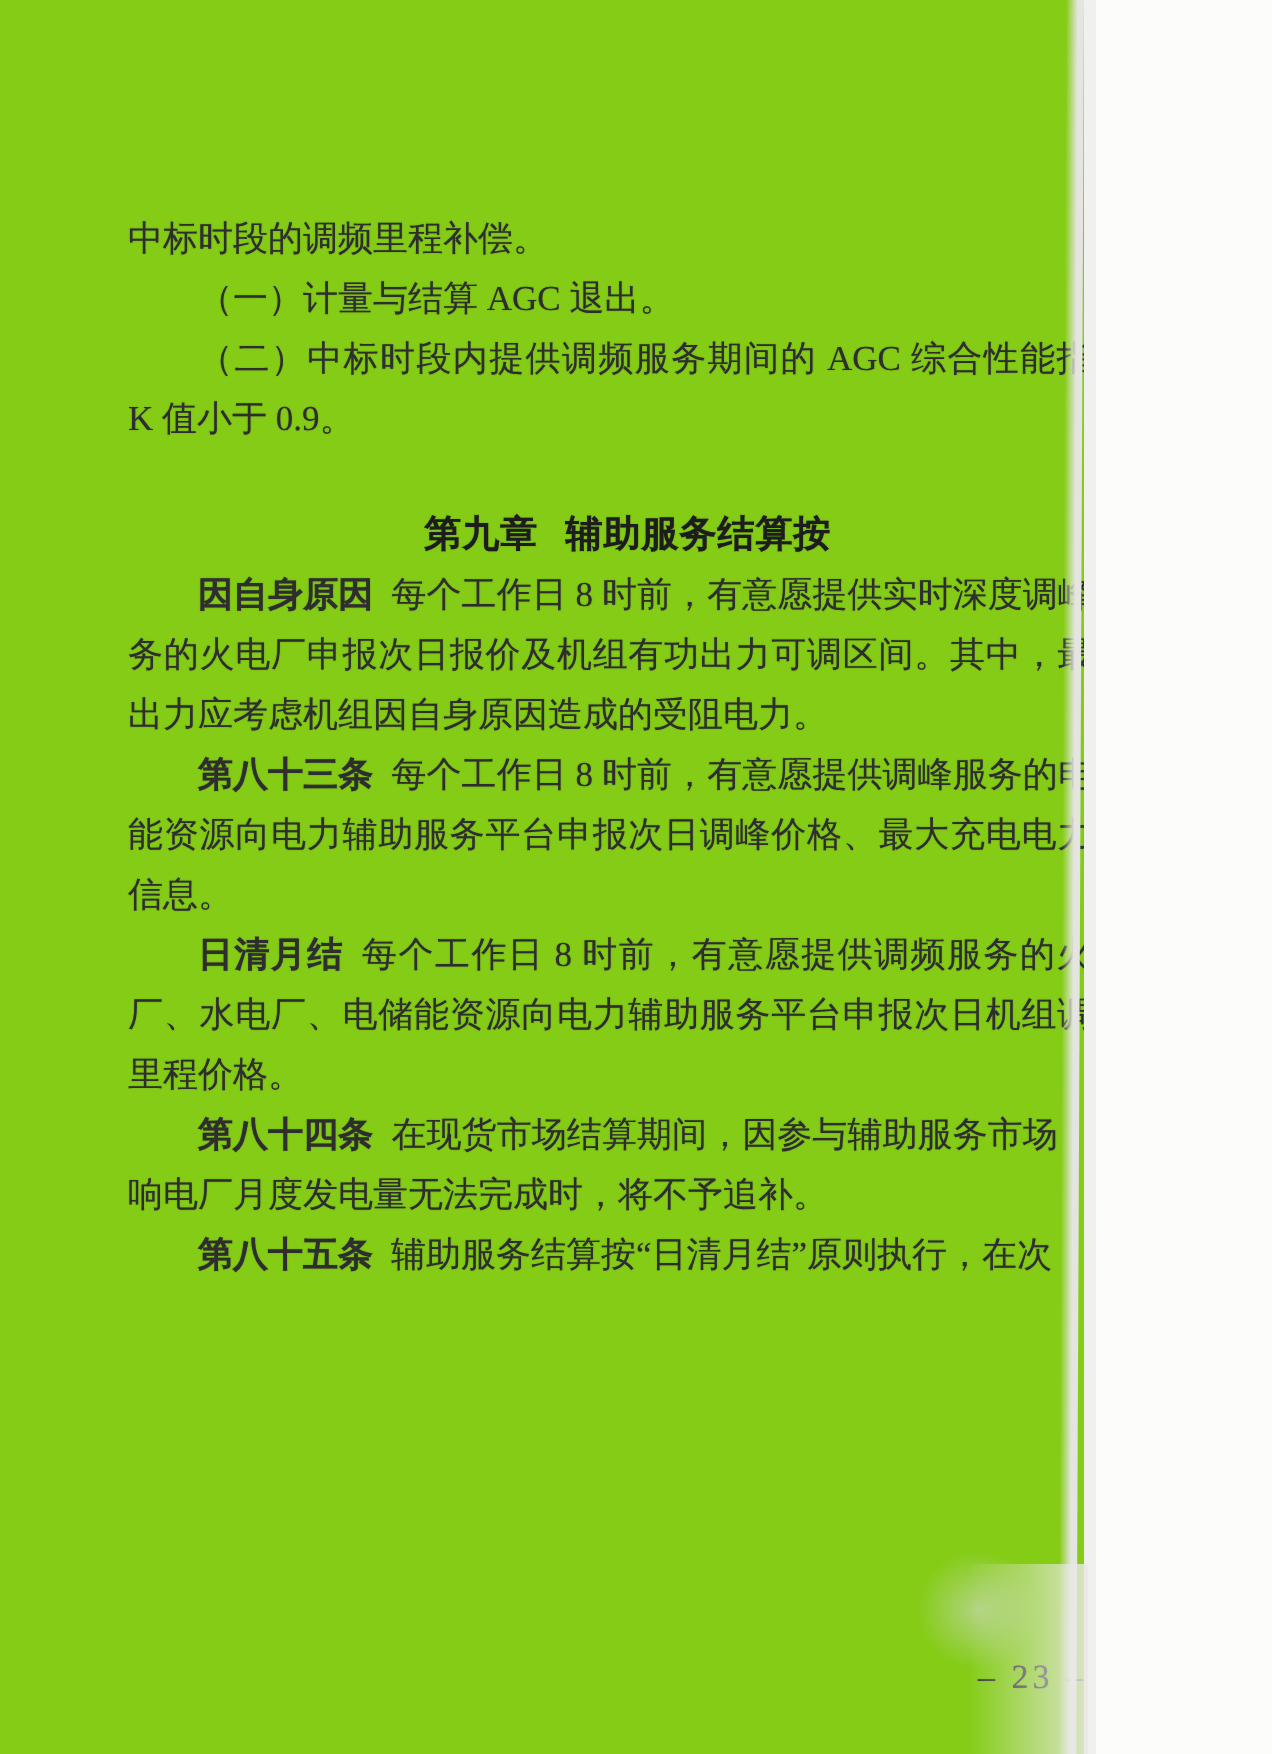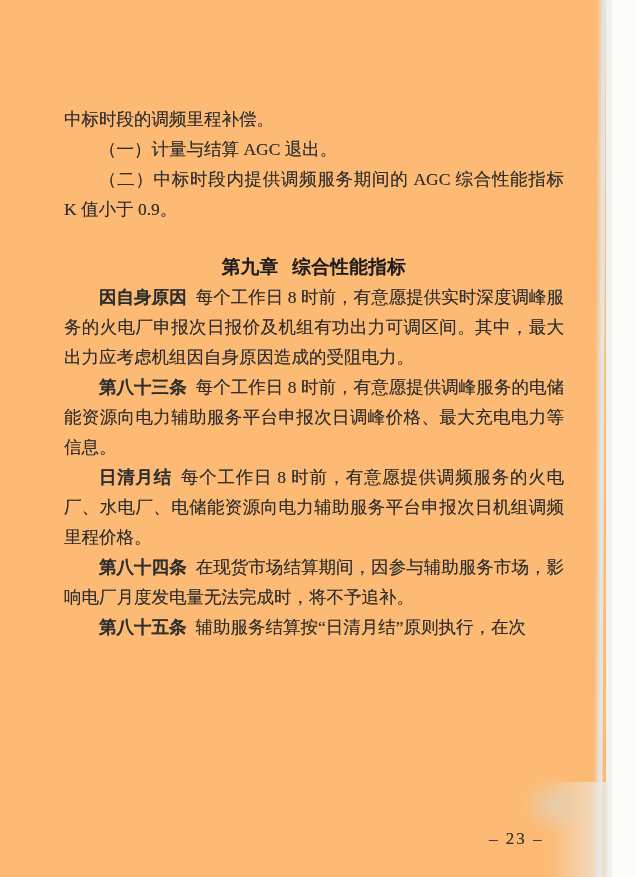--- a/index.html
+++ b/index.html
@@ -4,22 +4,22 @@
 <style>
   html, body { margin: 0; padding: 0; }
   body {
     width: 636px; height: 877px;
     background: #fcfcfb;
     font-family: "Liberation Serif", serif;
     overflow: hidden;
   }
   .page {
     position: relative;
-    width: 612px; height: 877px;
-    background: #fdba74;
+    width: 548px; height: 877px;
+    background: #84cc16;
     overflow: hidden;
   }
   .content {
     position: absolute;
     left: 64px; top: 104px; width: 500px;
     color: #2e2e2e;
     text-shadow: 0 0 0.6px rgba(45,45,45,0.5);
   }
   .content p {
     margin: 0;
@@ -79,21 +79,21 @@
 <div class="page">
 
   <div class="content">
 
     <p>中标时段的调频里程补偿。</p>
 
     <p class="indent">（一）计量与结算 AGC 退出。</p>
 
     <p class="indent">（二）中标时段内提供调频服务期间的 AGC 综合性能指标 K 值小于 0.9。</p>
 
-    <h2 class="chapter">第九章 综合性能指标</h2>
+    <h2 class="chapter">第九章 辅助服务结算按</h2>
 
     <p class="indent"><b class="lead">因自身原因</b><span>每个工作日 8 时前，有意愿提供实时深度调峰服务的火电厂申报次日报价及机组有功出力可调区间。其中，最大出力应考虑机组因自身原因造成的受阻电力。</span></p>
 
     <p class="indent"><b class="lead">第八十三条</b><span>每个工作日 8 时前，有意愿提供调峰服务的电储能资源向电力辅助服务平台申报次日调峰价格、最大充电电力等信息。</span></p>
 
 
     <p class="indent"><b class="lead">日清月结</b><span>每个工作日 8 时前，有意愿提供调频服务的火电厂、水电厂、电储能资源向电力辅助服务平台申报次日机组调频里程价格。</span></p>
 
 
     <p class="indent"><b class="lead">第八十四条</b><span>在现货市场结算期间，因参与辅助服务市场，影响电厂月度发电量无法完成时，将不予追补。</span></p>

